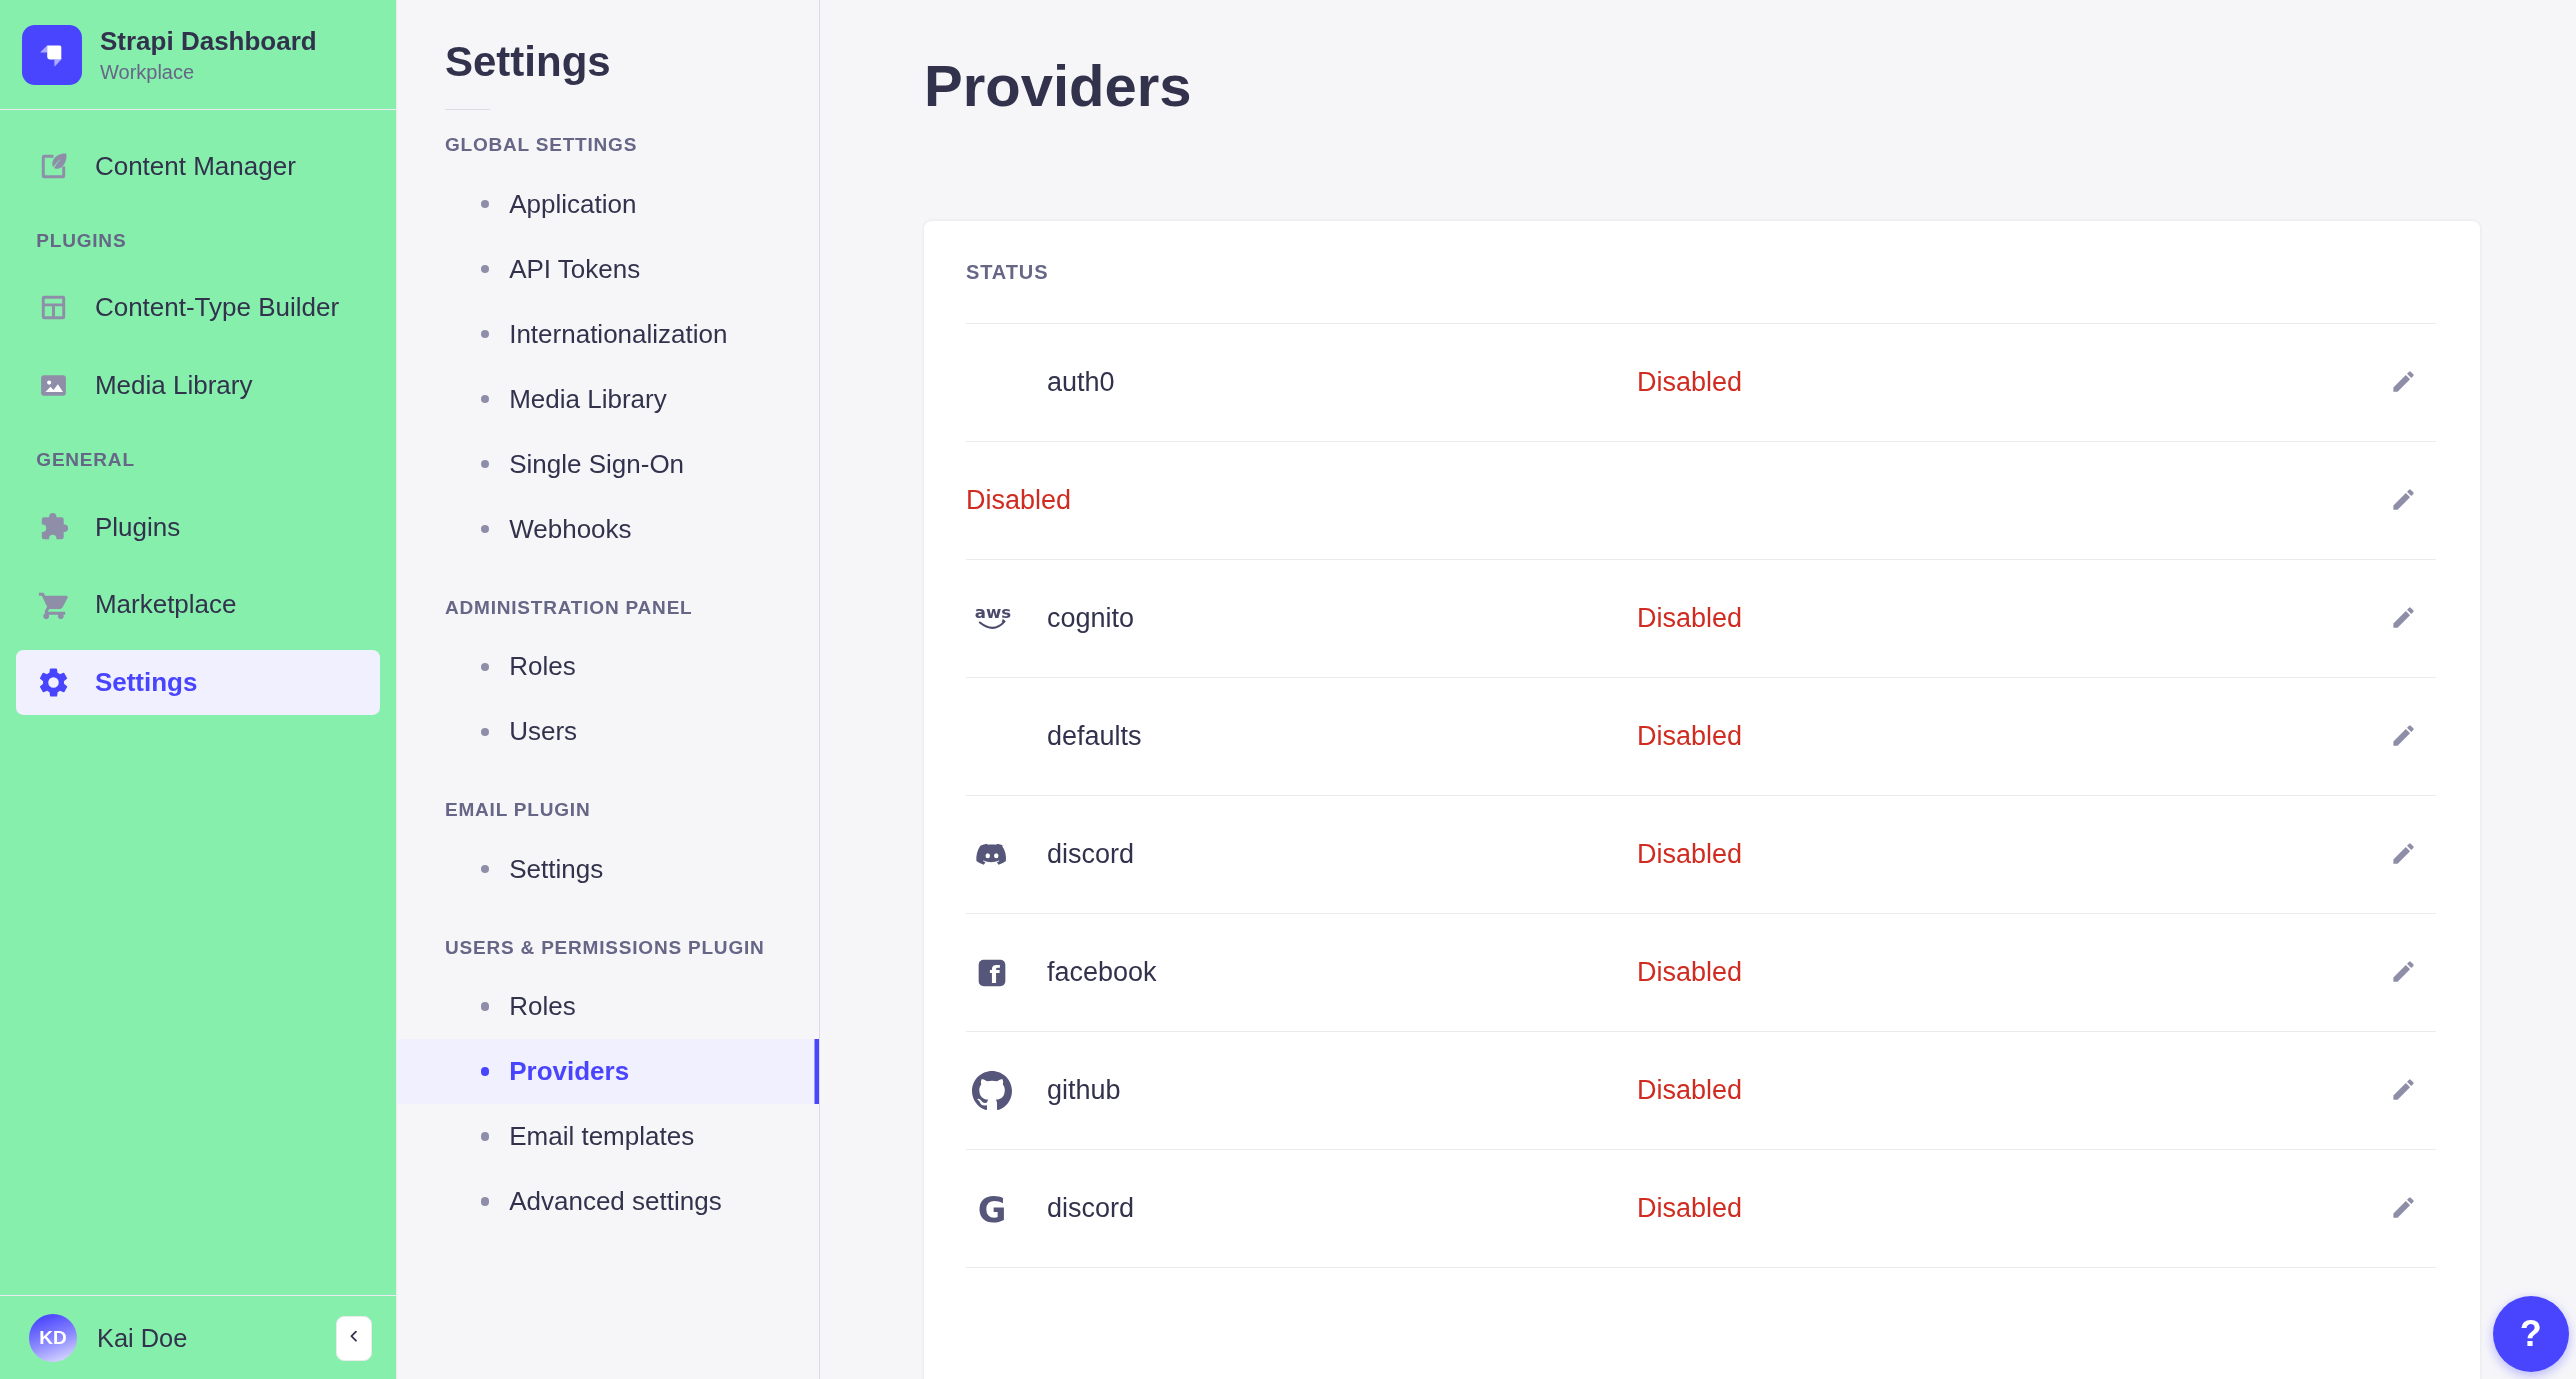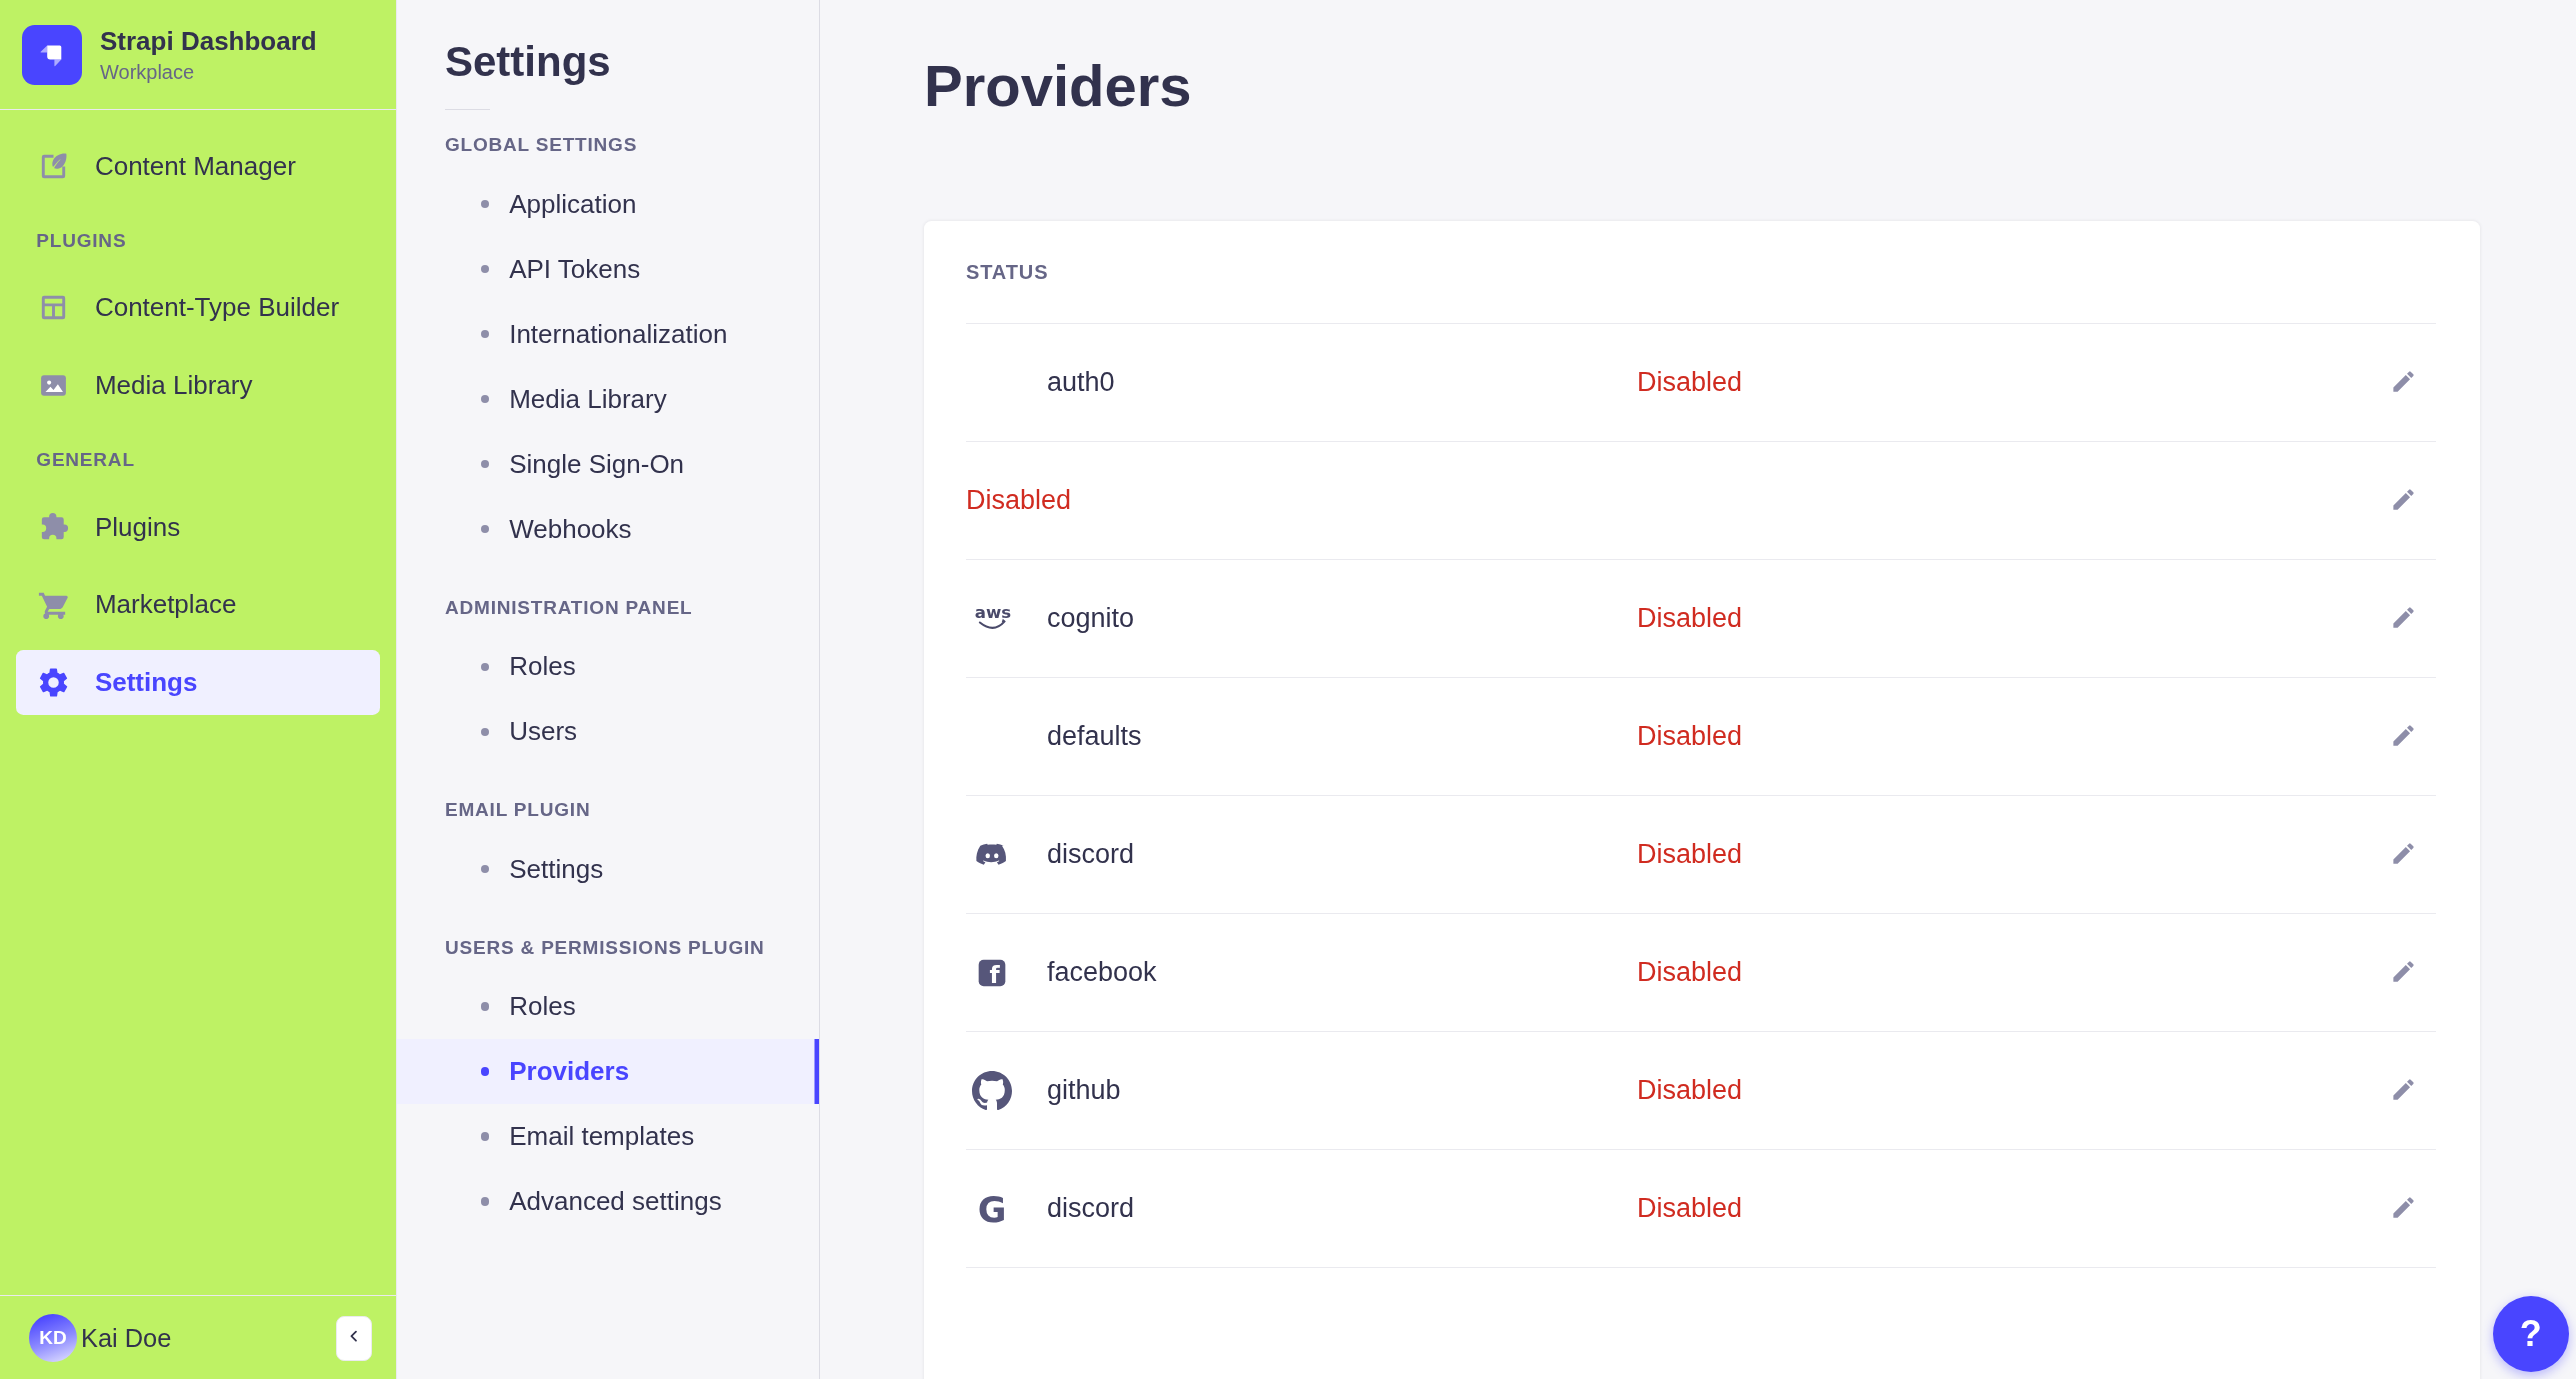--- a/index.html
+++ b/index.html
@@ -18,21 +18,21 @@
   html,body{margin:0;padding:0;}
   body{
     width:2576px;height:1380px;overflow:hidden;
     font-family:"Liberation Sans","DejaVu Sans",sans-serif;
     background:var(--bg);color:var(--n800);
   }
   .app{display:flex;width:2576px;height:1380px;}
 
   
   .sidebar{
-    width:397px;flex:0 0 397px;background:#bef264;border-right:0.9px solid var(--line);
+    width:397px;flex:0 0 397px;background:#86efac;border-right:0.9px solid var(--line);
     display:flex;flex-direction:column;
   }
   .brand{display:flex;align-items:center;gap:18px;padding:25.4px 22px 23.6px 22px;}
   .logo{width:60px;height:60px;border-radius:12.7px;background:var(--primary);
     display:flex;align-items:center;justify-content:center;flex:0 0 60px;}
   .brand-title{font-size:26px;font-weight:700;color:var(--n800);line-height:33px;}
   .brand-sub{font-size:20px;color:var(--n600);line-height:25.4px;margin-top:1.8px;}
   .hr{height:0.9px;background:var(--line);}
   .nav{padding:23.6px 16.3px 0 16.3px;flex:1 1 auto;}
   .nav-item{
@@ -48,21 +48,21 @@
   .side-footer{
     border-top:0.9px solid var(--line);height:85px;display:flex;align-items:center;
     padding:0 23.6px 0 29px;
   }
   .avatar{
     width:48px;height:48px;border-radius:50%;
     background:linear-gradient(160deg,#4945ff 10%,#8d8bff 55%,#e7e6ff 100%);
     color:#fff;font-size:19px;font-weight:700;display:flex;align-items:center;justify-content:center;
     flex:0 0 48px;
   }
-  .user-name{margin-left:4px;font-size:25.4px;color:var(--n800);}
+  .user-name{margin-left:20px;font-size:25.4px;color:var(--n800);}
   .collapse-btn{
     margin-left:auto;width:36px;height:45px;border-radius:8.2px;border:0.9px solid var(--line);
     background:#fff;display:flex;align-items:center;justify-content:center;cursor:pointer;padding:0;
   }
 
   
   .subnav{
     width:423px;flex:0 0 423px;background:var(--bg);border-right:0.9px solid var(--line2);
     padding-top:38px;overflow:hidden;
   }

